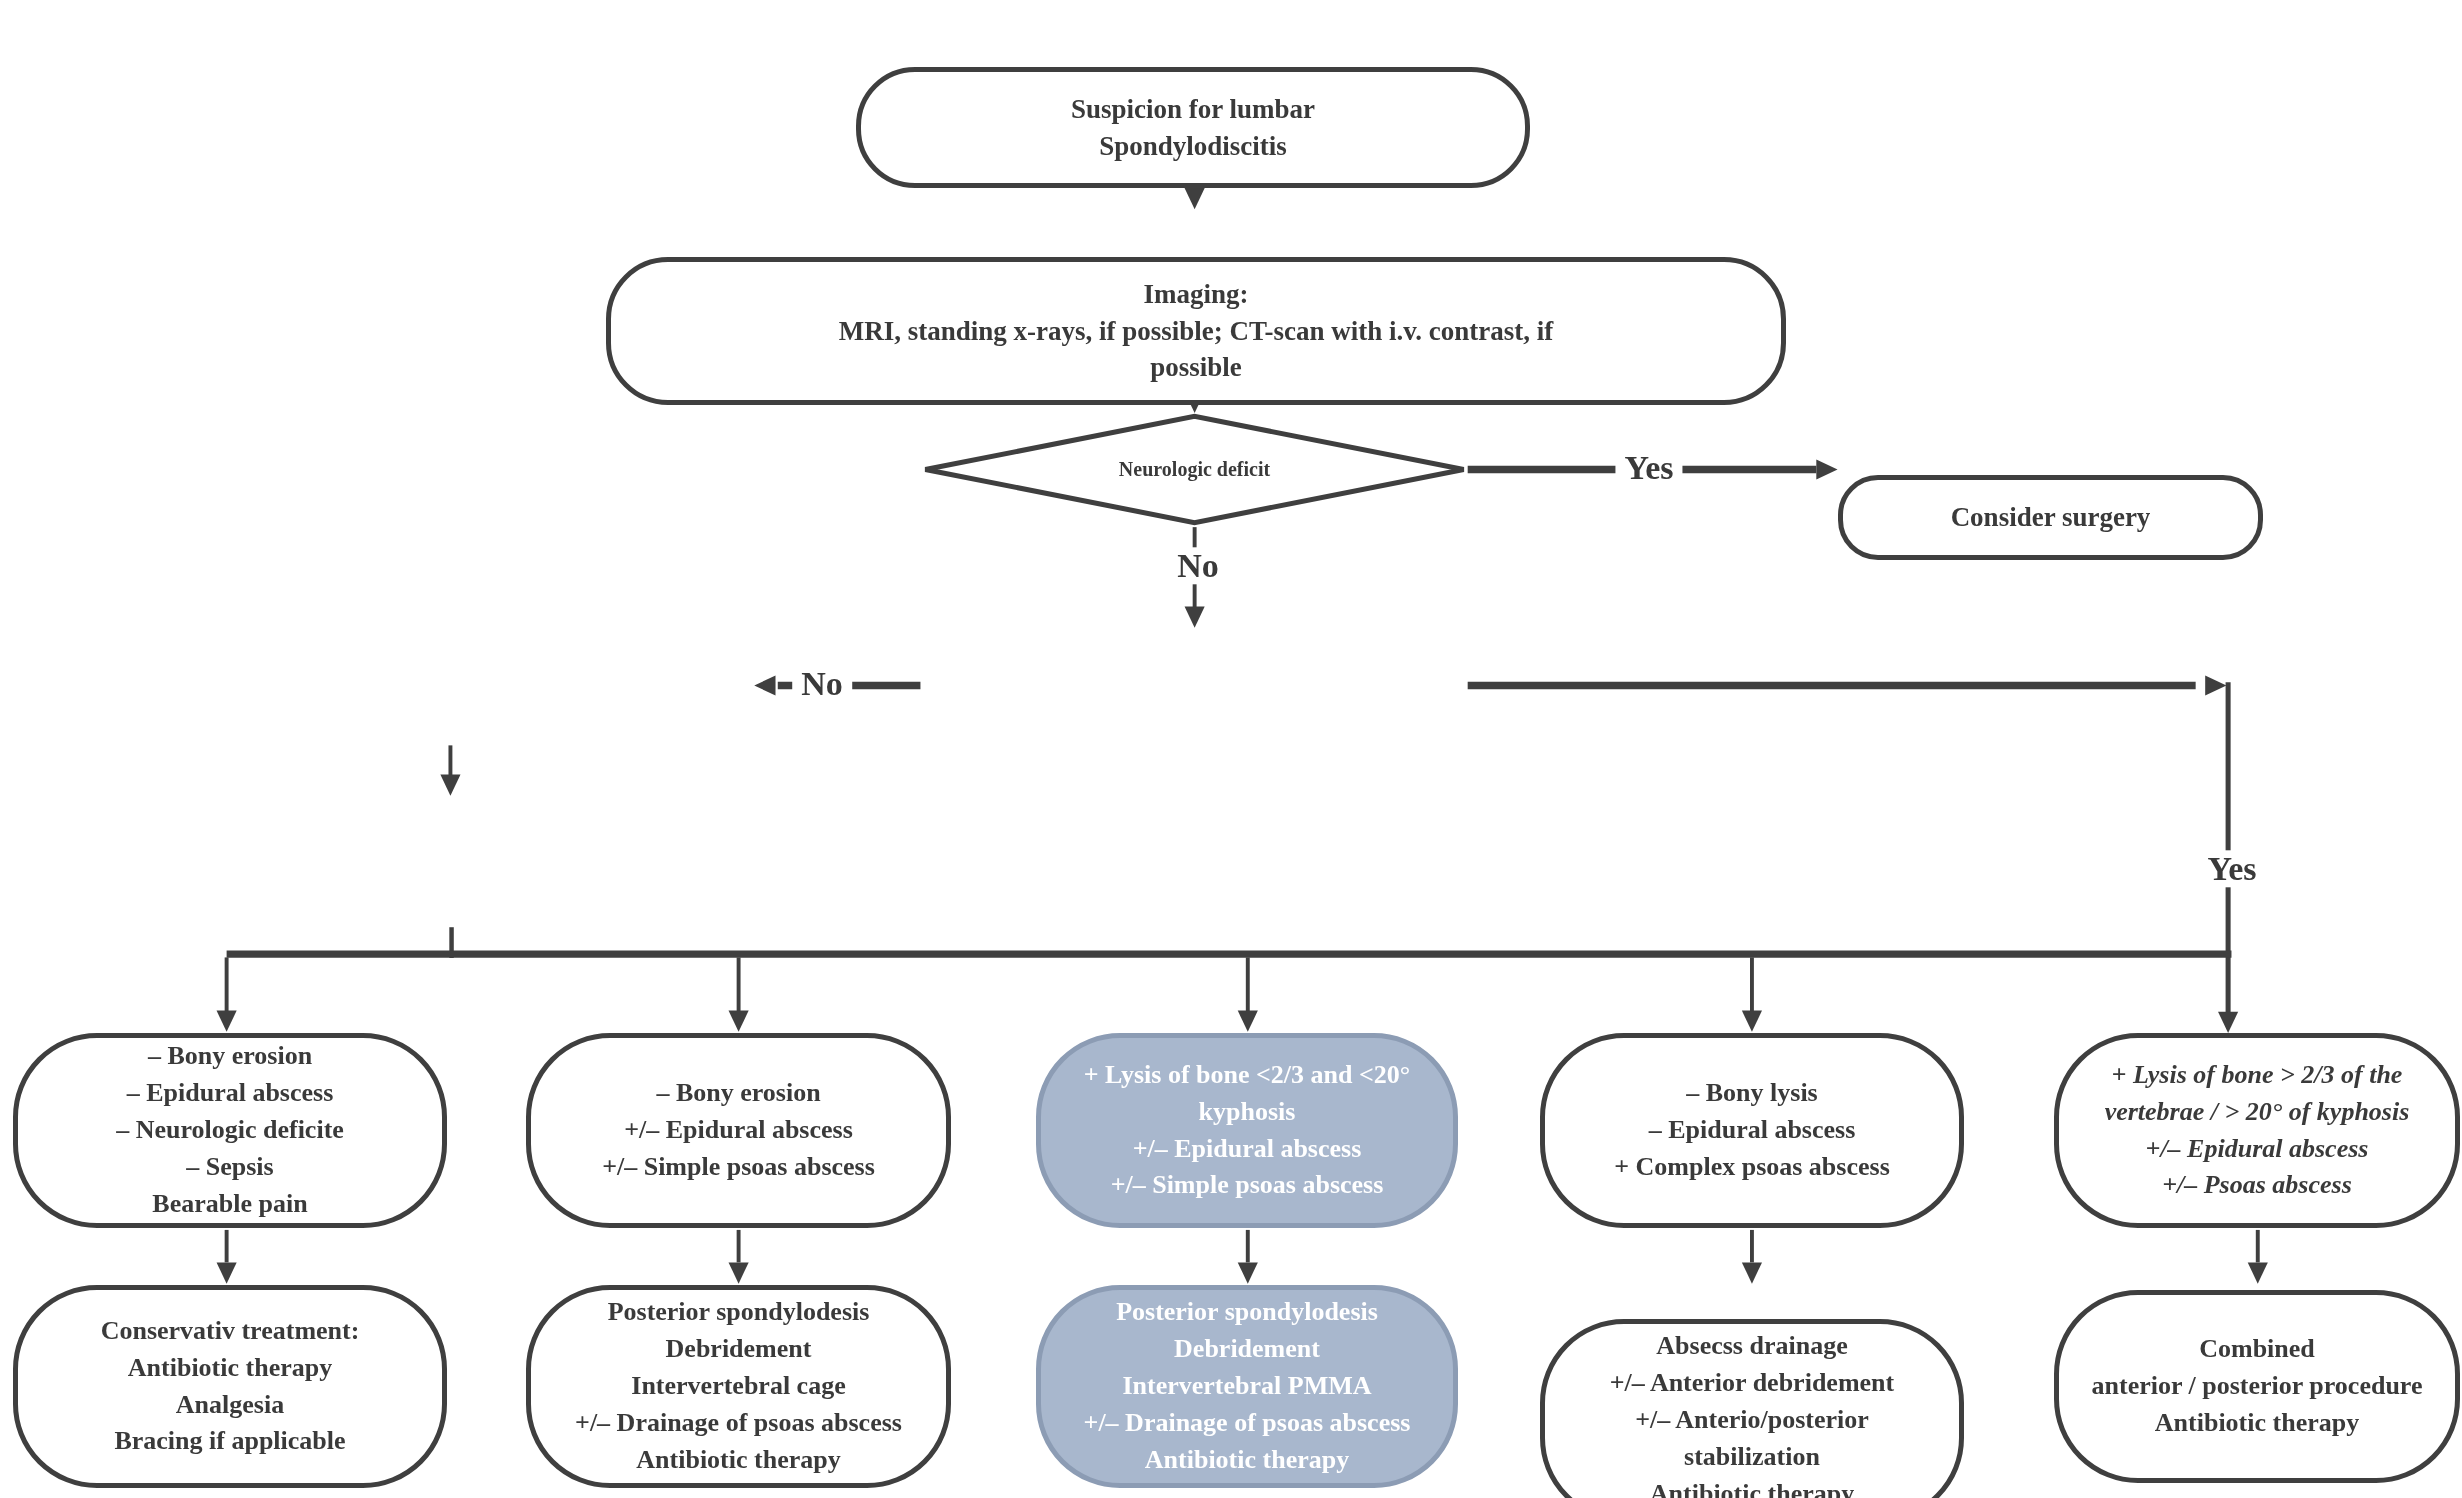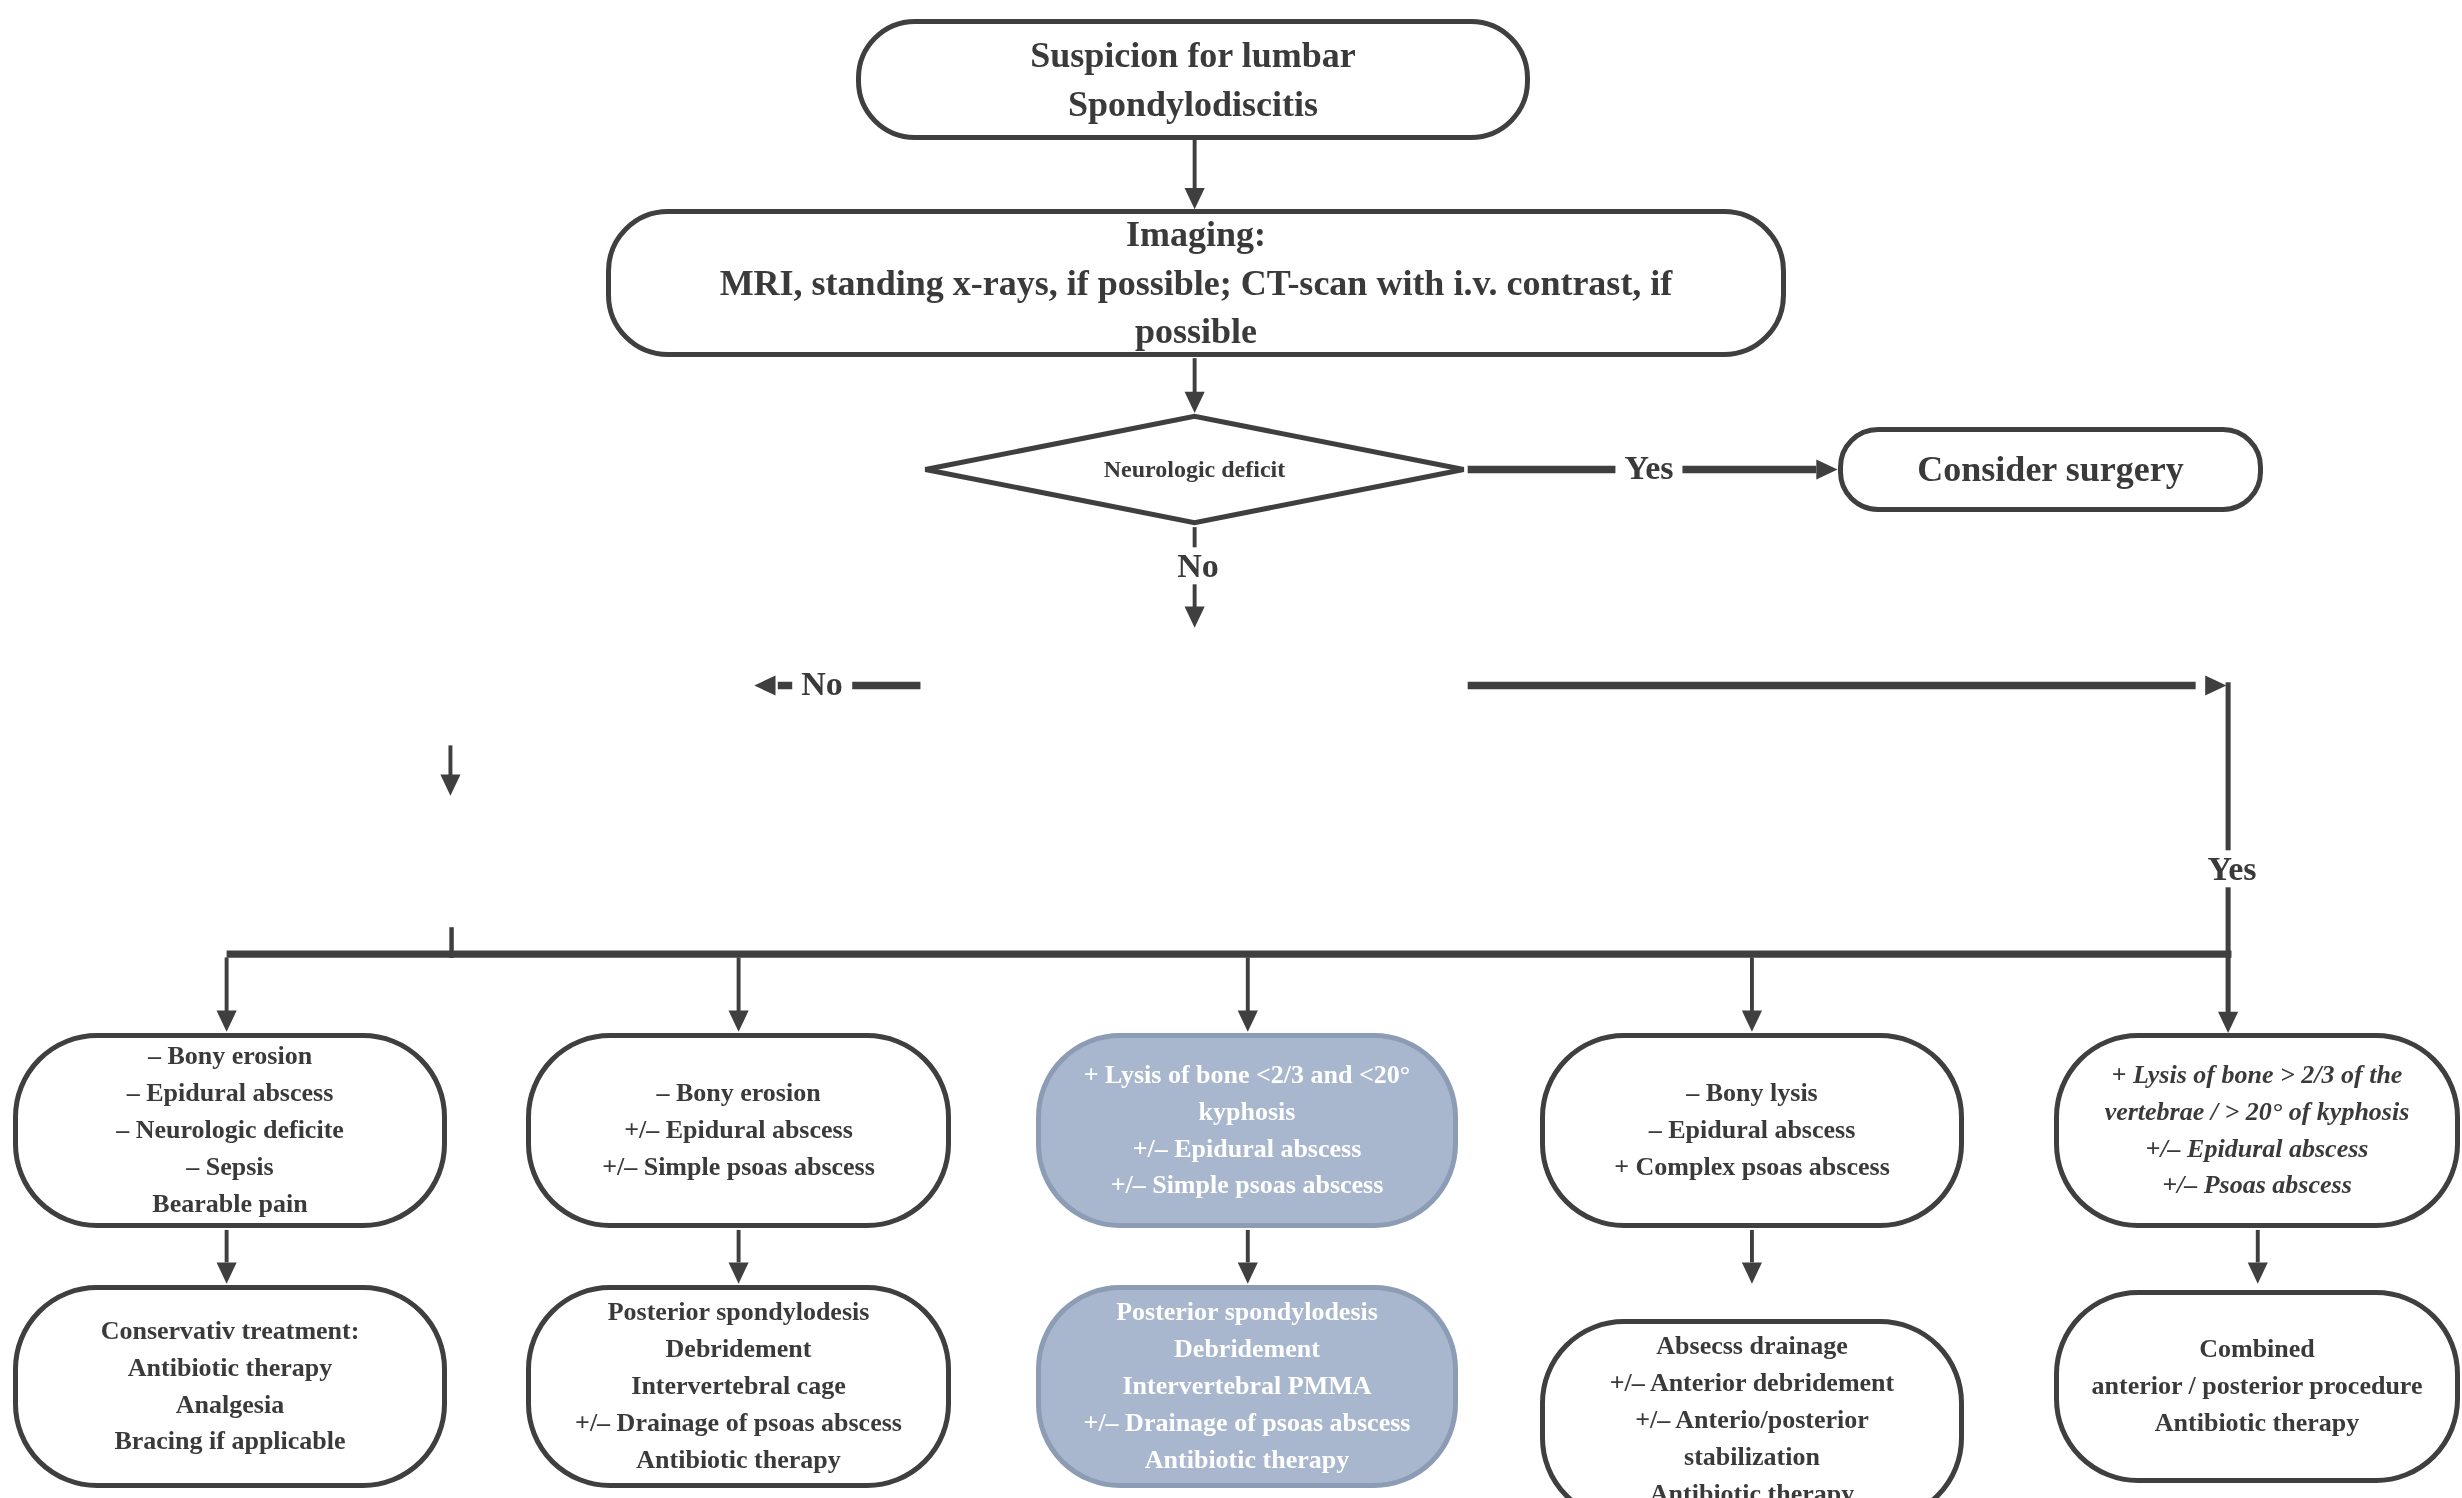--- a/index.html
+++ b/index.html
@@ -10,29 +10,29 @@
   body{background:var(--bg);}
   .canvas{position:relative;width:2462px;height:1498px;background:var(--bg);
           font-family:"Liberation Serif", serif;font-weight:bold;color:var(--text);}
   svg.wires{position:absolute;left:0;top:0;width:2462px;height:1498px;}
   svg.wires line{stroke:var(--line);}
   svg.wires polygon{fill:var(--line);}
   .box{position:absolute;background:var(--fill);border:5px solid var(--border);
        display:flex;align-items:center;justify-content:center;text-align:center;
        white-space:pre-line;box-sizing:border-box;}
   .blue{background:var(--hl-fill);border:5.6px solid var(--hl-border);color:var(--hl-text);}
-  .f58{font-size:36px;line-height:1.36;}
+  .f58{font-size:27px;line-height:1.36;margin-top:48px;}
   .f54{font-size:30px;line-height:1.9;}
   .f56{font-size:31px;line-height:1.45;}
   .f46{font-size:26px;line-height:1.42;}
   .diamond{position:absolute;}
   .diamond svg{position:absolute;left:0;top:0;width:100%;height:100%;}
   .diamond svg polygon{fill:var(--fill);stroke:var(--border);stroke-width:9;stroke-linejoin:miter;}
   .dtext{position:absolute;left:0;top:0;right:0;bottom:0;display:flex;align-items:center;
-         justify-content:center;font-size:24px;}
+         justify-content:center;font-size:20px;}
   .lbl{position:absolute;transform:translate(-50%,-50%);background:var(--bg);
        font-size:34px;padding:0 9px;line-height:1.1;}
 </style>
 </head>
 <body>
 
 <div class="canvas">
 
   <svg class="wires" viewBox="0 0 4400 2677" width="2462" height="1498">
 

